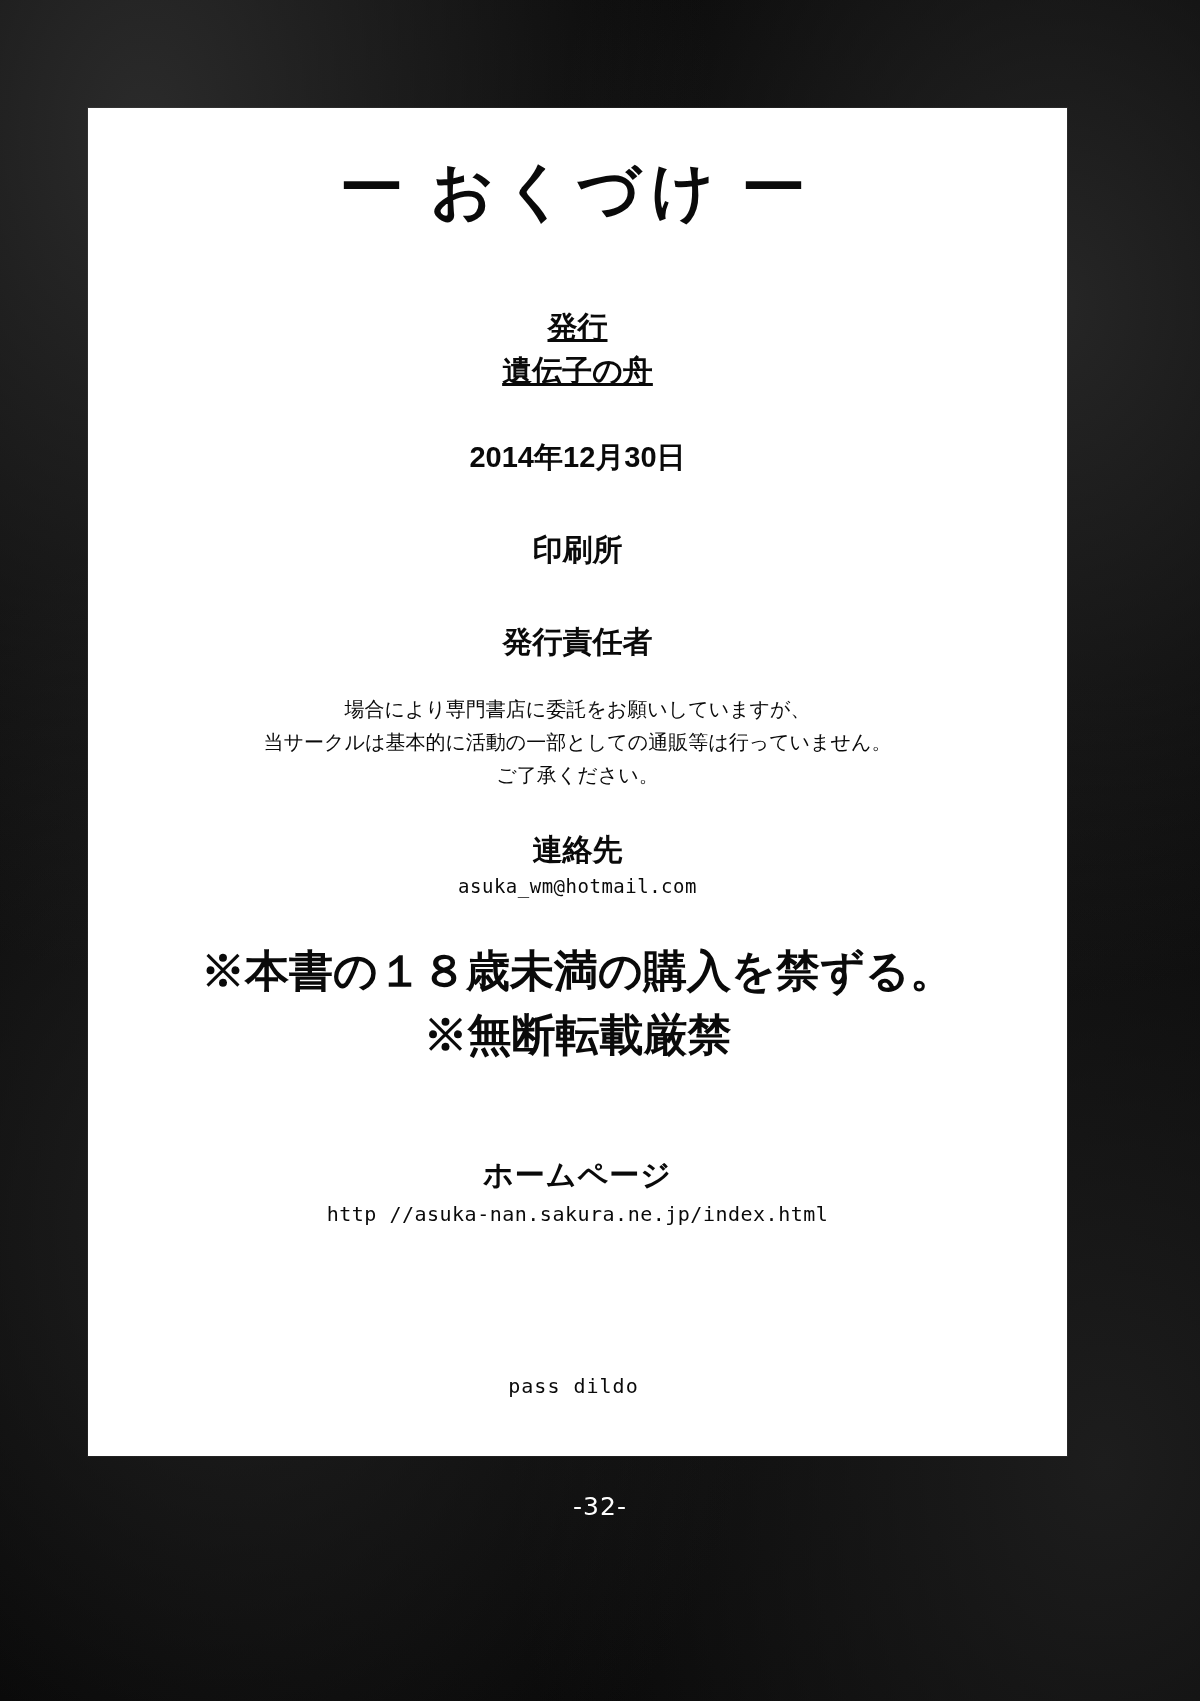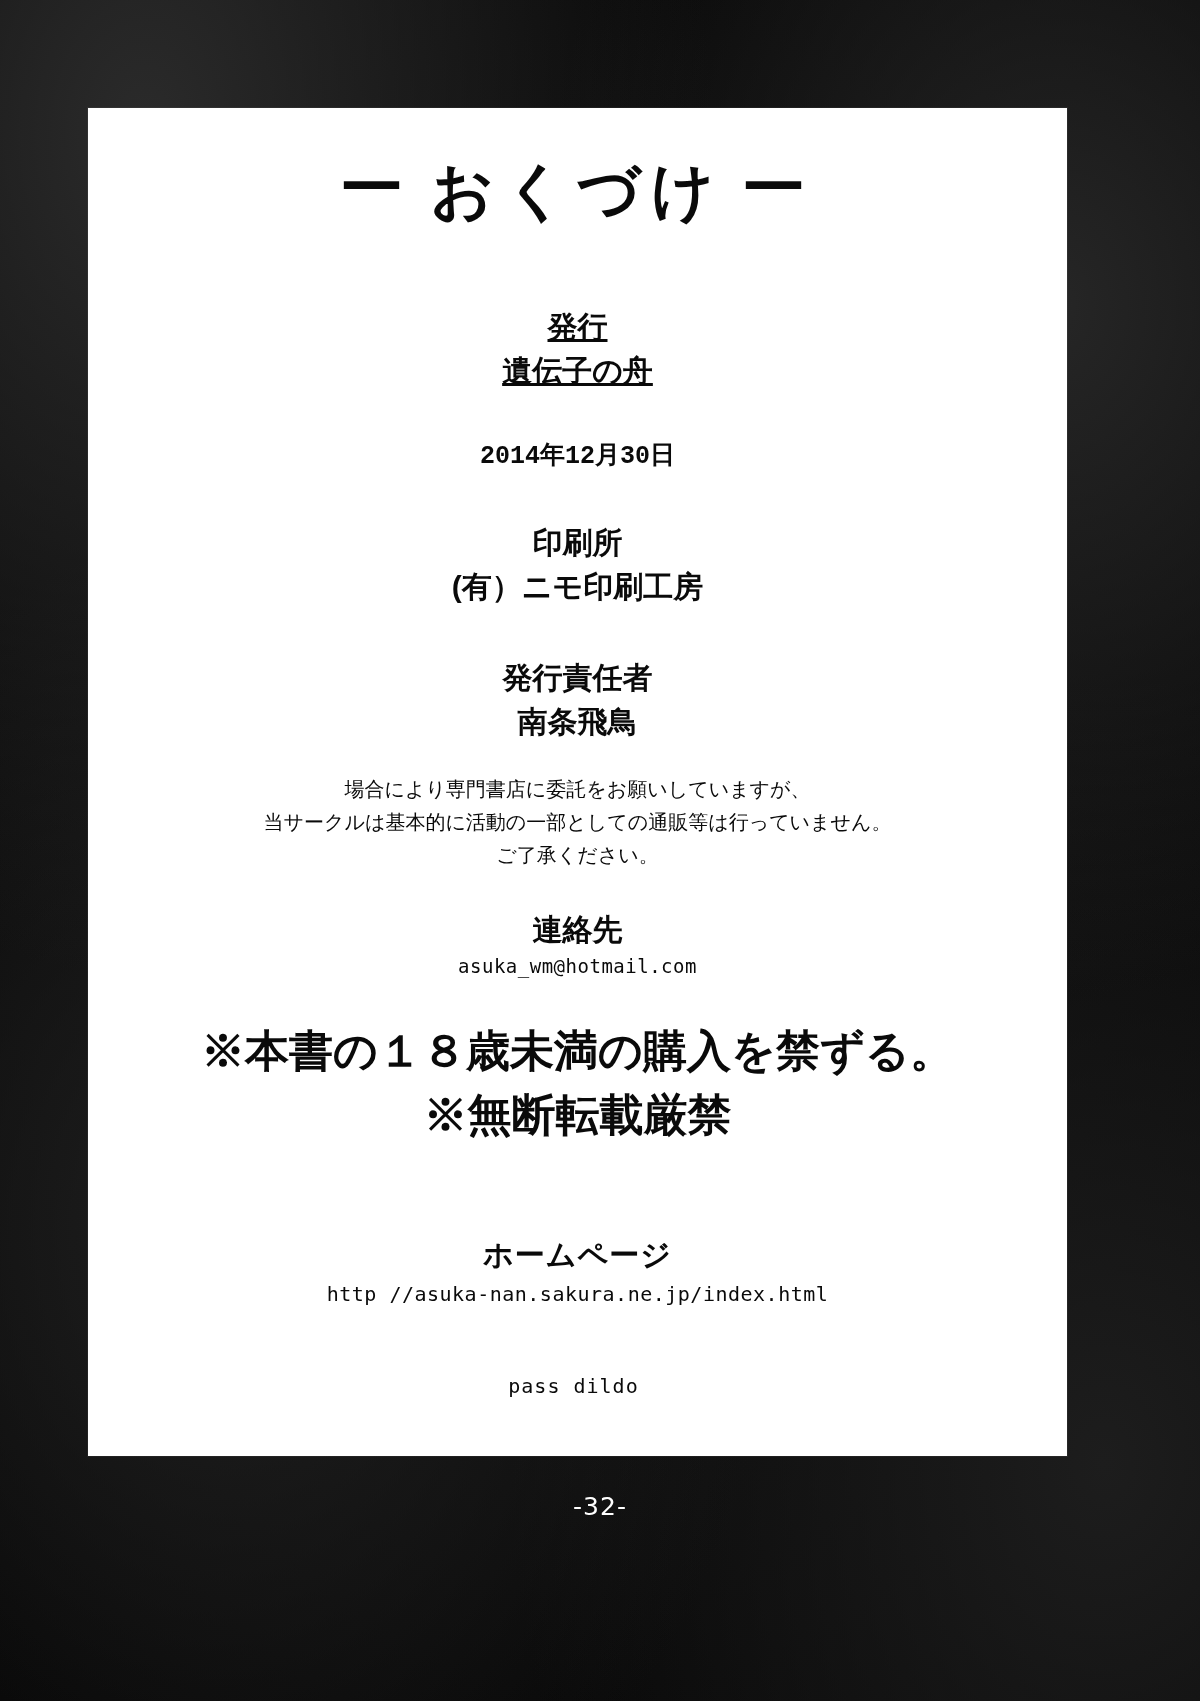--- a/index.html
+++ b/index.html
@@ -55,23 +55,22 @@
   }
   .b-publisher {
     margin-top: 72px;
     font-size: 30px;
     font-weight: 700;
     line-height: 1.45;
     text-decoration: underline;
   }
   .b-date {
     margin-top: 46px;
-    font-size: 25px;
+    font-size: 29px;
     font-weight: 700;
-    font-family: Liberation Mono, monospace;
   }
   .b-printer {
     margin-top: 50px;
     font-size: 30px;
     font-weight: 700;
     line-height: 1.45;
   }
   .b-responsible {
     margin-top: 48px;
     font-size: 30px;
@@ -149,26 +148,24 @@
 
   <div class="block b-publisher">
     <div>発行</div>
     <div>遺伝子の舟</div>
   </div>
 
   <div class="block b-date">2014年12月30日</div>
 
   <div class="block b-printer">
     <div>印刷所</div>
-    <div>(有）ニモ印刷工房</div>
   </div>
 
   <div class="block b-responsible">
     <div>発行責任者</div>
-    <div>南条飛鳥</div>
   </div>
 
   <div class="block b-notice">
     <div>場合により専門書店に委託をお願いしていますが、</div>
     <div>当サークルは基本的に活動の一部としての通販等は行っていません。</div>
     <div>ご了承ください。</div>
   </div>
 
   <div class="block b-contact-label">連絡先</div>
   <div class="block b-contact-mail">asuka_wm@hotmail.com</div>

